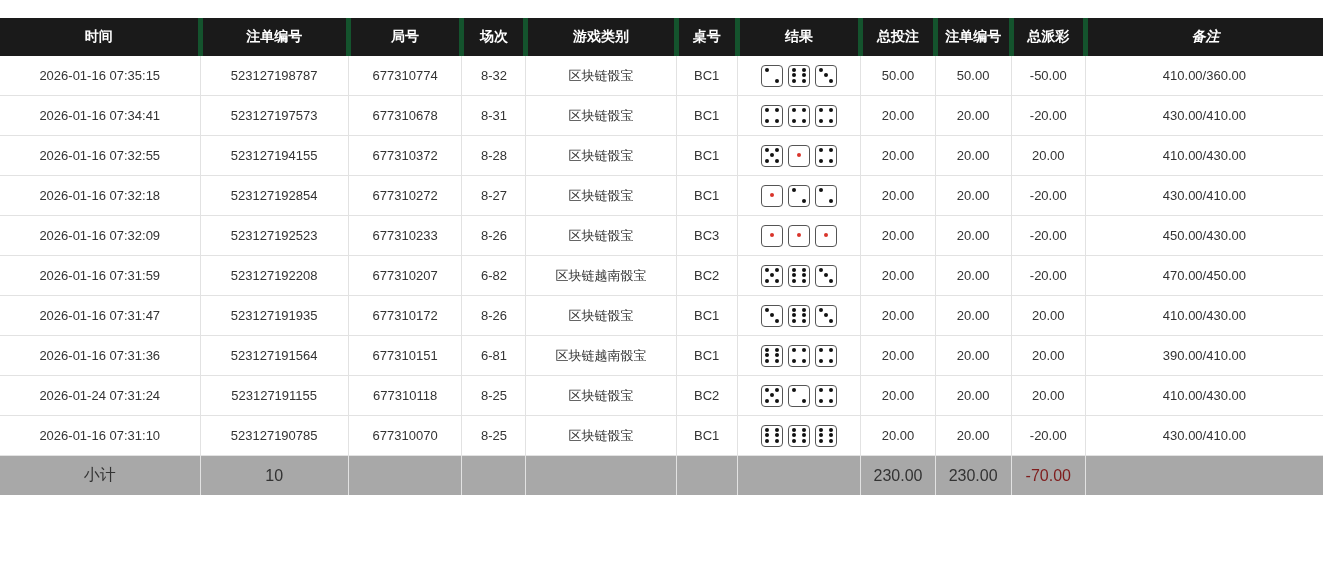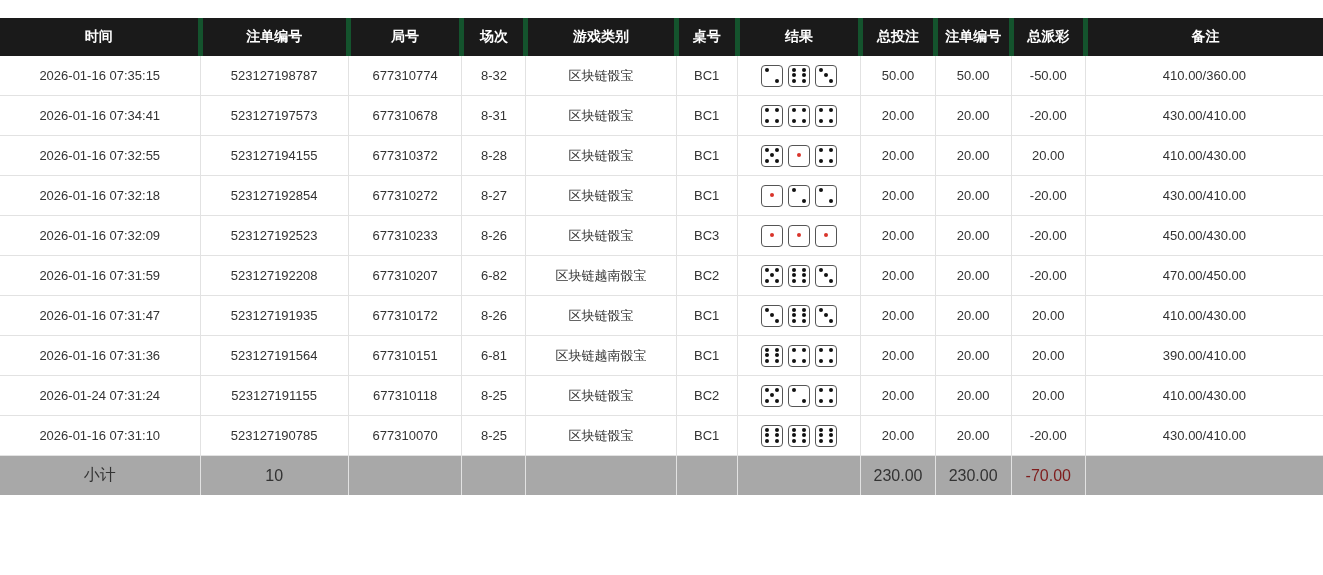--- a/index.html
+++ b/index.html
@@ -27,21 +27,21 @@
     background: #1a1a1a;
     color: #ffffff;
     font-weight: bold;
     font-size: 14px;
     height: 38px;
     text-align: center;
     border-right: 5px solid #14532d;
     padding: 0 2px;
     white-space: nowrap;
   }
-  table.bet-table thead th:last-child { border-right: none; }
+  table.bet-table thead th:last-child { border-right: none; font-style: italic; }
 
   table.bet-table tbody td {
     height: 39px;
     text-align: center;
     border-bottom: 1px solid #e2e2e2;
     border-right: 1px solid #e2e2e2;
     background: #ffffff;
     padding: 0 2px;
     white-space: nowrap;
     color: #333;

